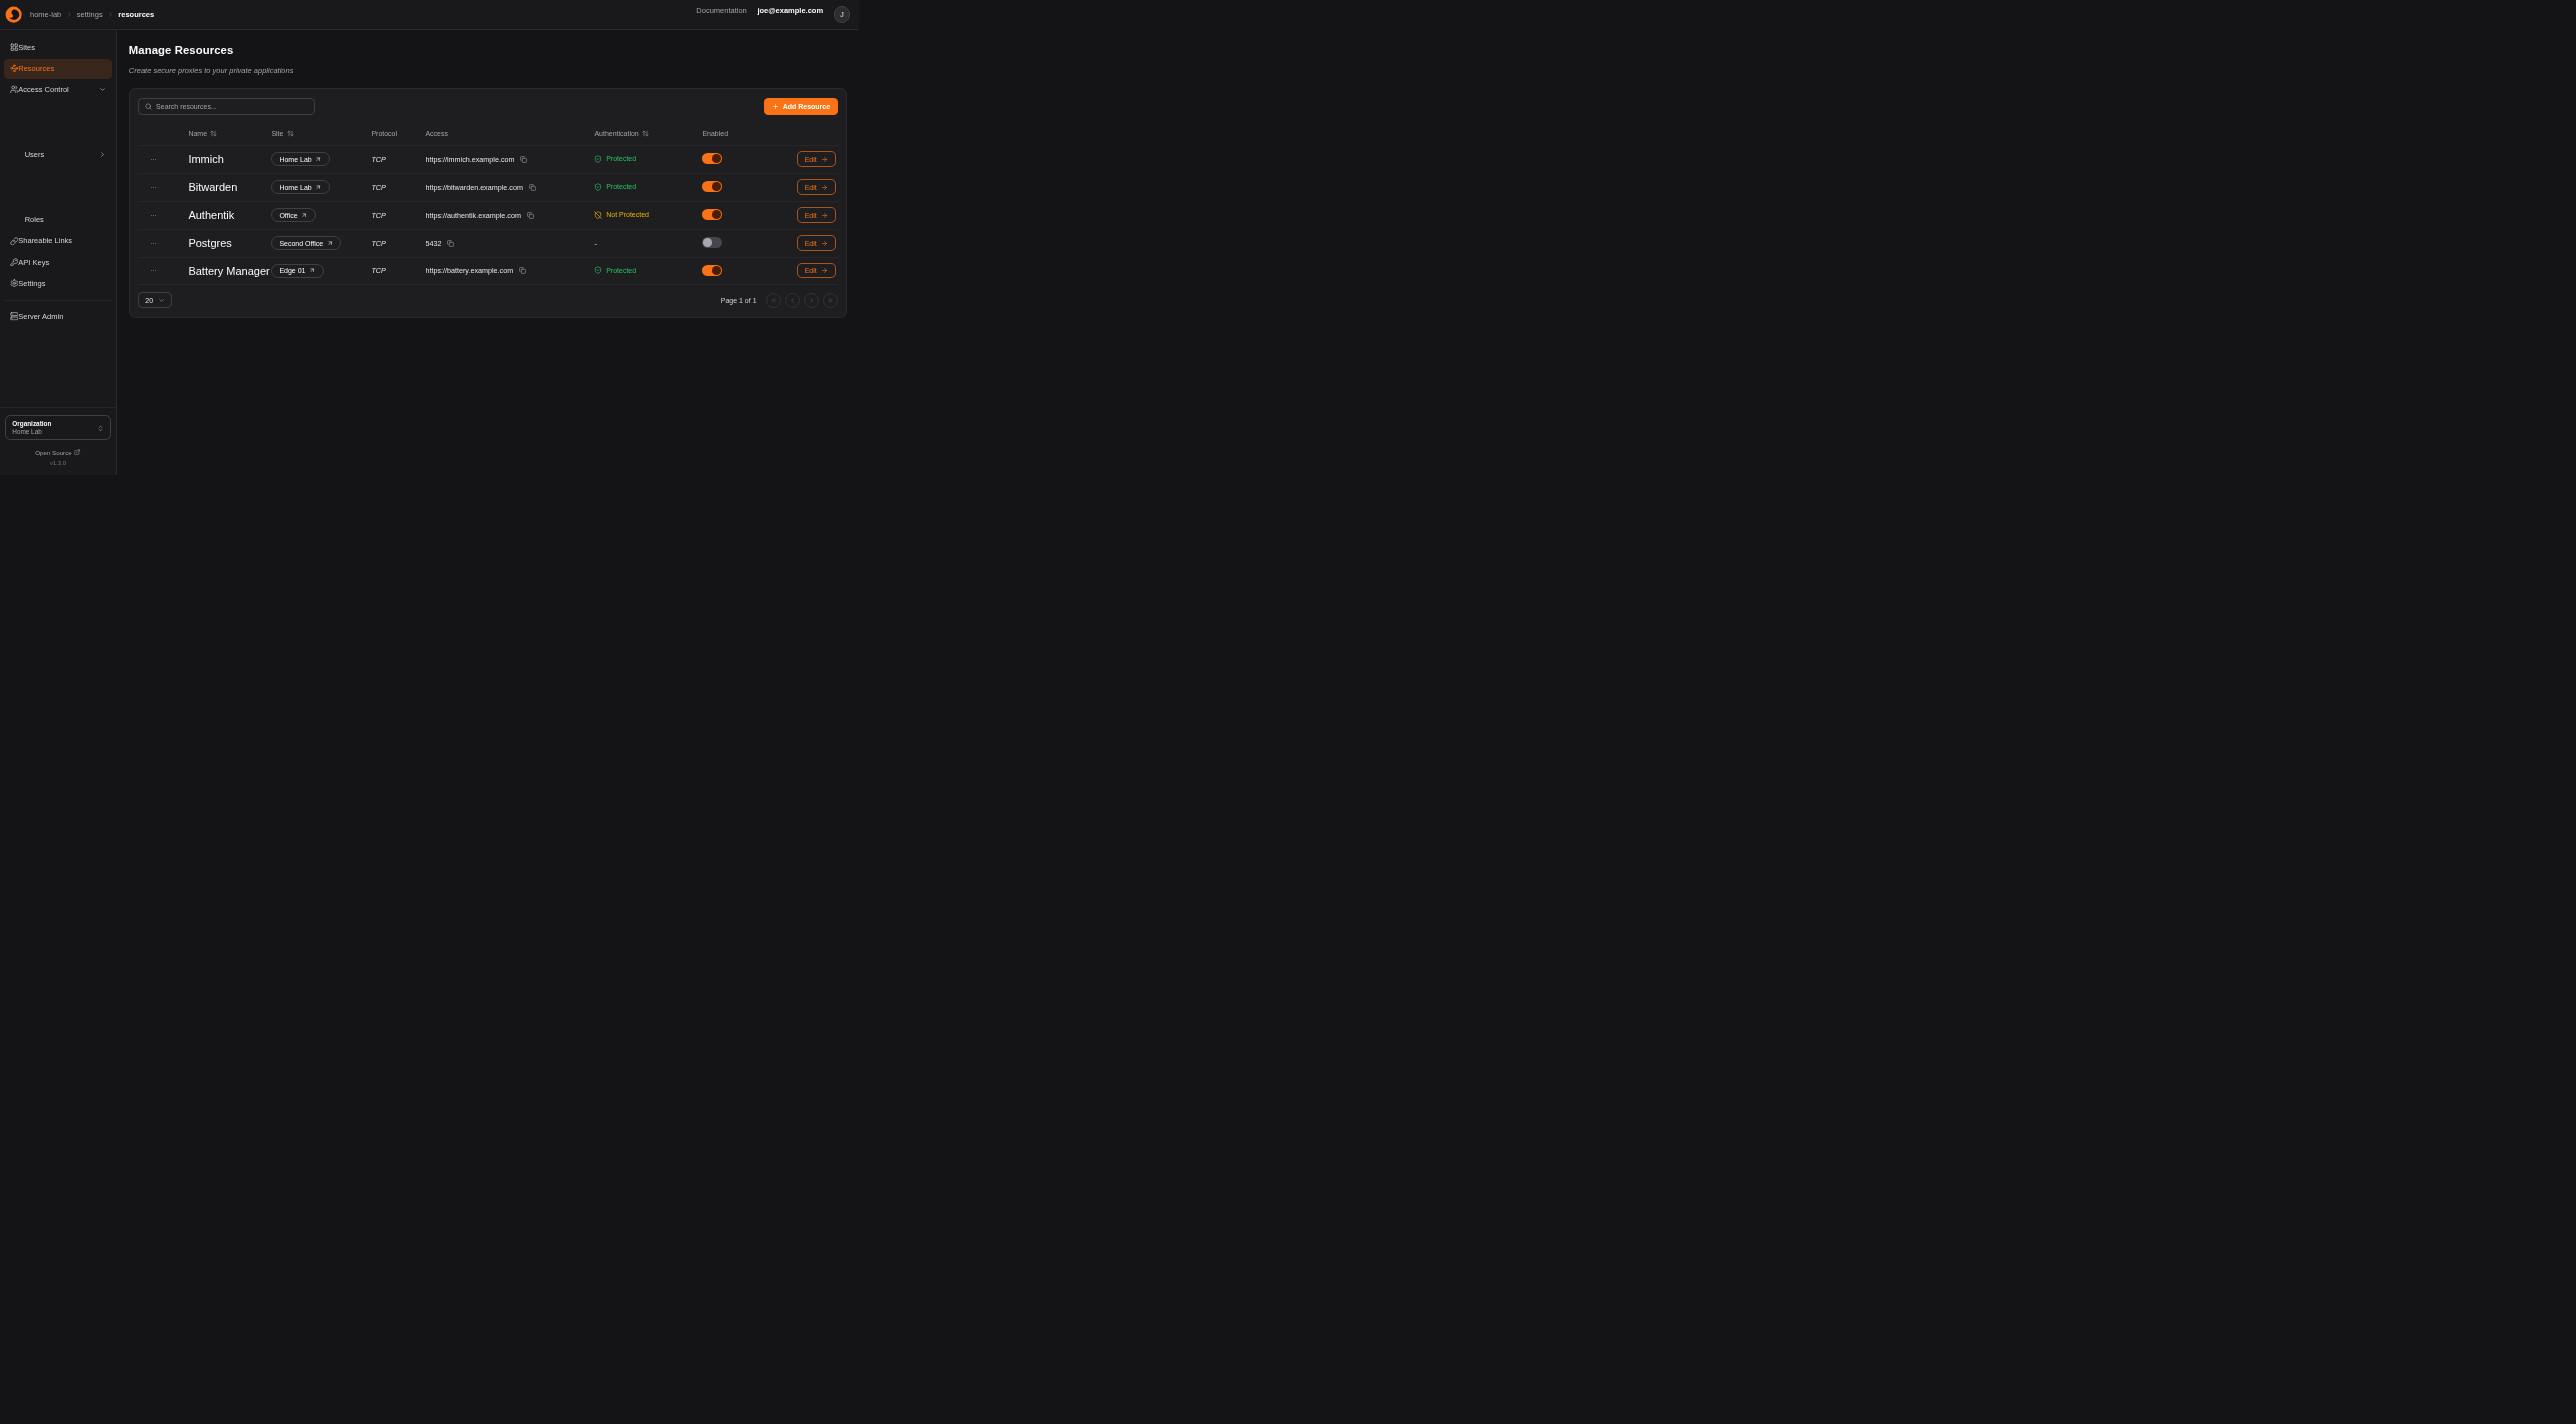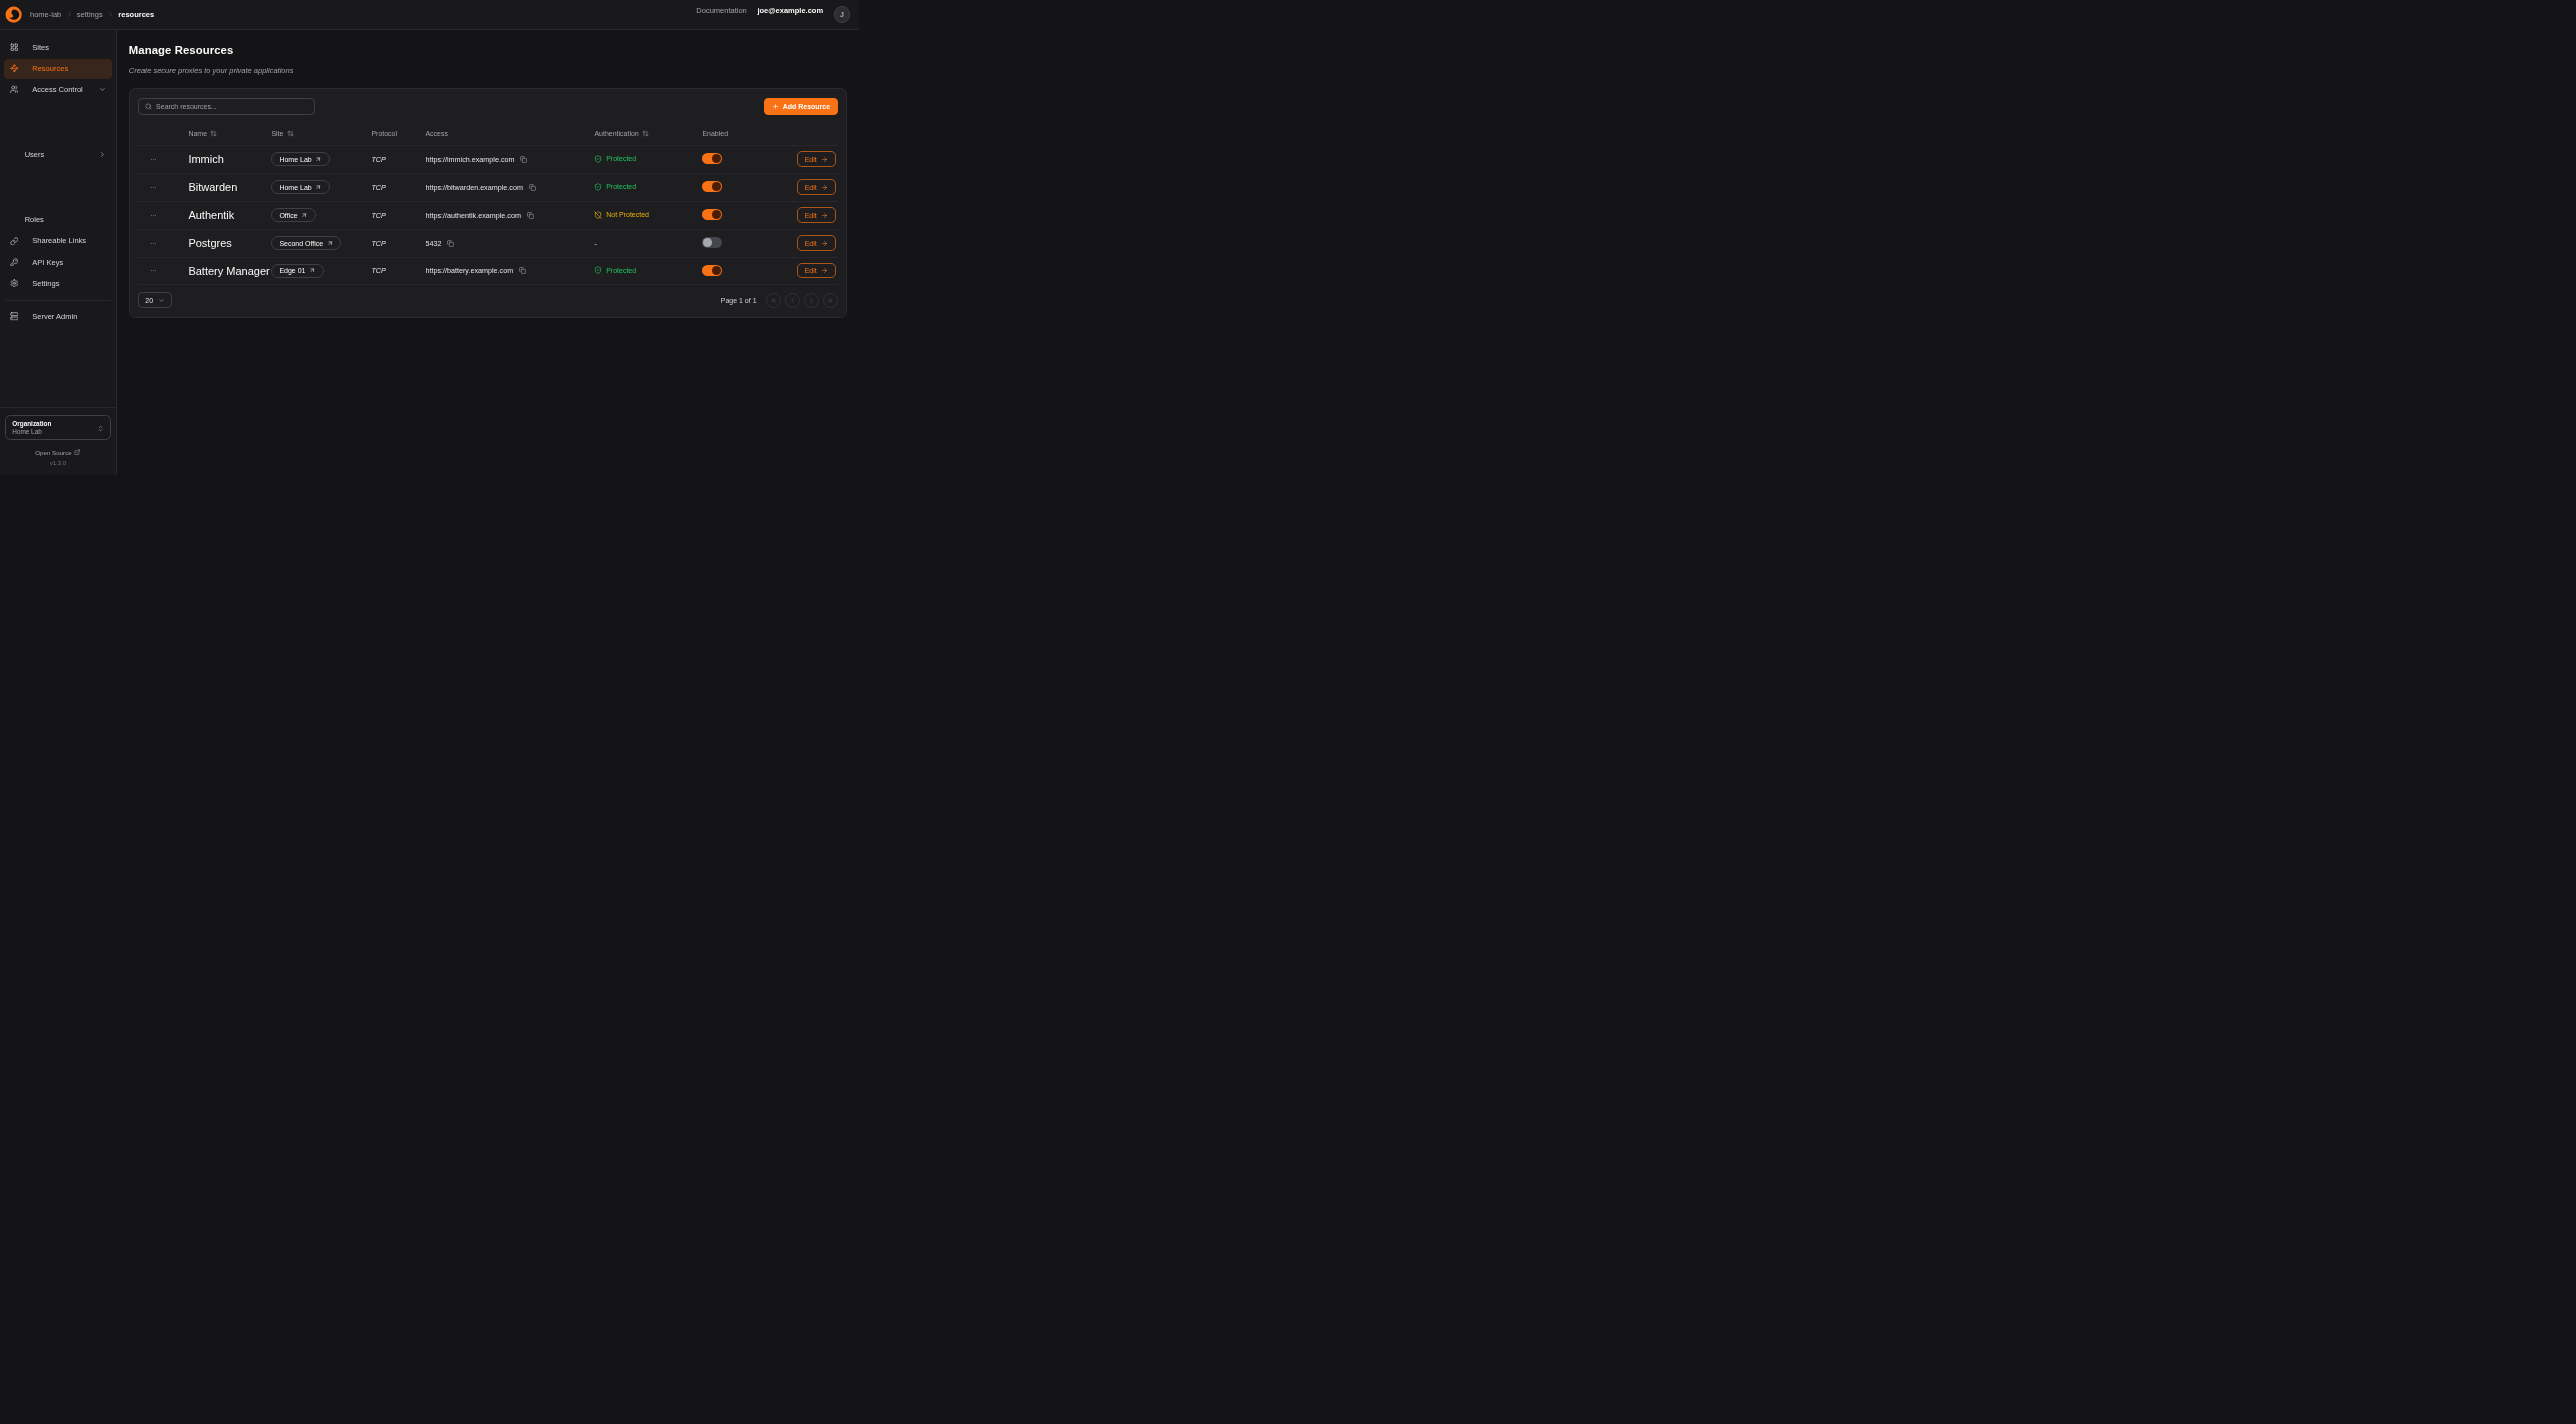--- a/index.html
+++ b/index.html
@@ -41,21 +41,21 @@
   .crumb-sep{color:#5b5b63;display:flex;align-items:center;}
   .topbar-right{margin-left:auto;display:flex;gap:10.7px;}
   .doc-link{color:var(--muted);font-size:7.5px;cursor:pointer;}
   .user-email{color:var(--txt);font-size:7.5px;font-weight:bold;cursor:pointer;}
   .avatar{width:16.6px;height:16.6px;border-radius:50%;background:#2c2c31;border:0.5px solid var(--border-input);display:flex;align-items:center;justify-content:center;font-size:7px;color:#e4e4e7;cursor:pointer;}
 
   
   .shell{display:flex;flex:1;min-height:0;}
   .sidebar{width:117px;background:var(--bg-panel);border-right:0.5px solid var(--line);display:flex;flex-direction:column;flex:0 0 auto;}
   .nav{padding:7.5px 4.3px 4.3px;display:flex;flex-direction:column;gap:1.1px;}
-  .nav-item{display:flex;align-items:center;gap:14px;height:20px;padding:0 5.4px;border-radius:4.3px;color:#d4d4d8;font-size:7.5px;cursor:pointer;}
+  .nav-item{display:flex;align-items:center;gap:0;height:20px;padding:0 5.4px;border-radius:4.3px;color:#d4d4d8;font-size:7.5px;cursor:pointer;}
   .nav-item .ic{color:#c9c9cf;}
   .nav-item.active{background:rgba(249,115,22,.14);color:var(--accent);}
   .nav-item.active .ic{color:var(--accent);}
   .nav-trail{margin-left:auto;color:var(--muted);display:flex;align-items:center;}
   .nav-sub{padding-left:20.4px;margin-top:44px;}
   .nav-divider{height:0.5px;background:var(--line-soft);margin:5.4px 1.1px;}
   .sidebar-bottom{margin-top:auto;border-top:0.5px solid var(--line-soft);padding:7.5px 5.4px 8.6px;}
   .org-box{border:0.5px solid var(--border-input);border-radius:5.4px;padding:3.8px 5.9px;display:flex;align-items:center;justify-content:space-between;cursor:pointer;background:transparent;width:100%;text-align:left;color:var(--txt);}
   .org-texts{display:flex;flex-direction:column;gap:1.1px;}
   .org-label{font-size:6.4px;font-weight:bold;color:var(--txt);}

